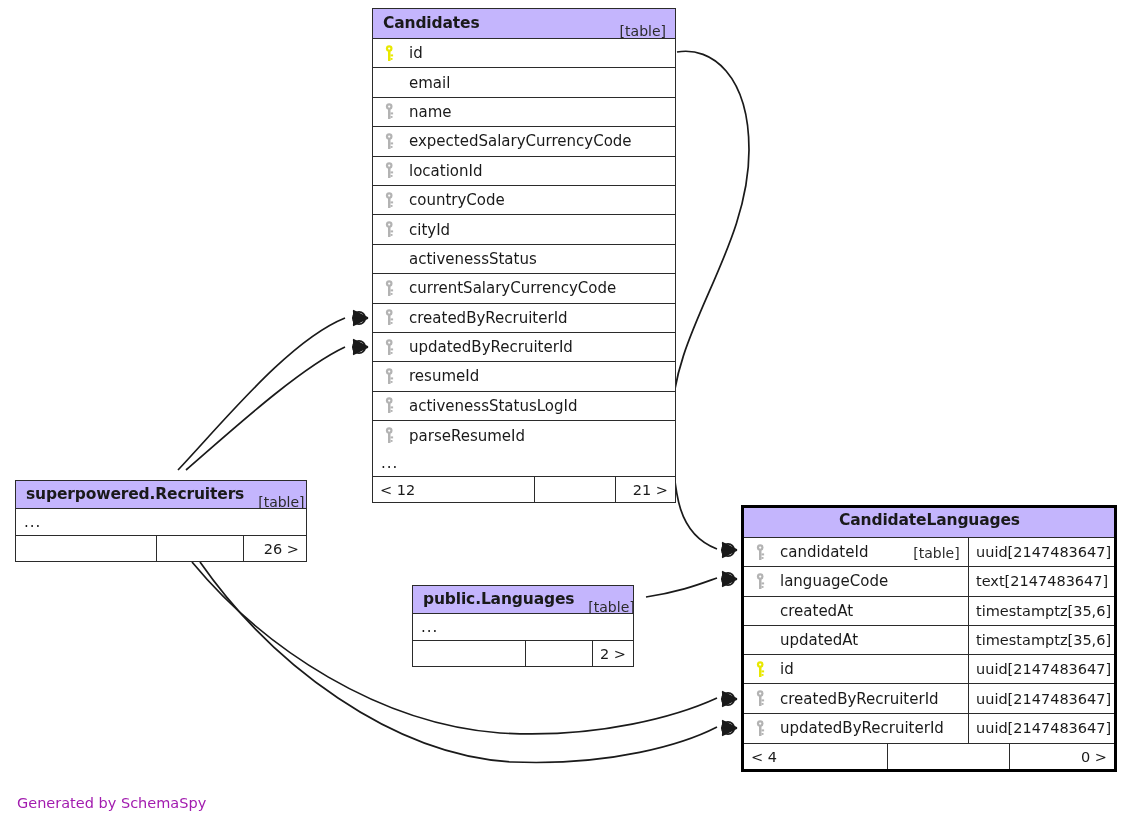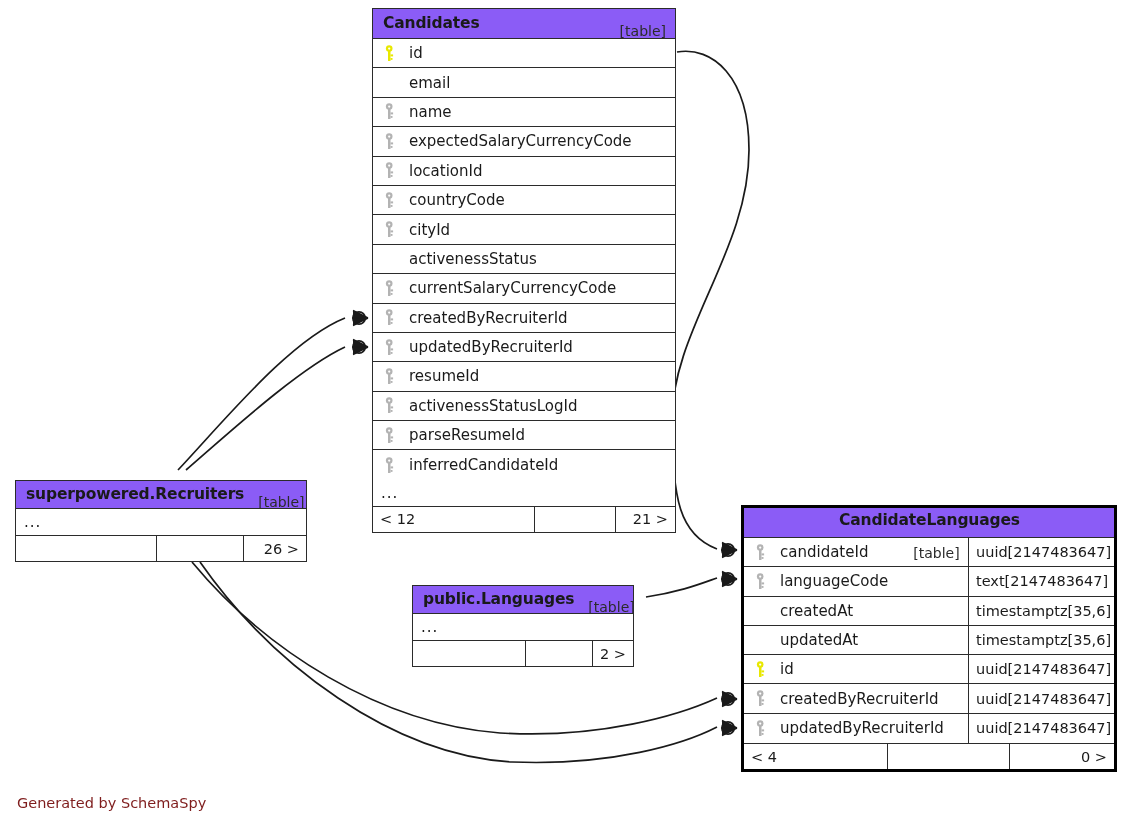--- a/index.html
+++ b/index.html
@@ -33,21 +33,21 @@
     box-sizing: border-box;
     z-index: 3;
   }
   .table-box.thick {
     border: 3px solid #000000;
   }
   .tbl-header {
     display: flex;
     align-items: center;
     justify-content: space-between;
-    background: #8b5cf6;
+    background: #c4b5fd;
     border-bottom: 1px solid #2b2b2b;
     padding: 3px 9px 4px 10px;
     box-sizing: border-box;
   }
   .tbl-title {
     font-weight: bold;
     font-size: 15.5px;
     letter-spacing: -0.15px;
     white-space: nowrap;
   }
@@ -168,21 +168,21 @@
   #tbl-candidatelanguages .footer-cell.left  { width: 126px; }
   #tbl-candidatelanguages .footer-cell.mid   { width: 105px; }
   #tbl-candidatelanguages .footer-cell.right { flex: 1 1 auto; }
   #tbl-candidatelanguages .footer-row { border-top: 1px solid #2b2b2b; }
 
   .footer-note {
     position: absolute;
     left: 17px;
     top: 795px;
     font-size: 14.5px;
-    color: #7f1d1d;
+    color: #a21caf;
     white-space: nowrap;
   }
 </style>
 </head>
 <body>
 
 <div id="canvas">
 
   <svg id="edges" viewBox="0 0 1135 824" xmlns="http://www.w3.org/2000/svg">
     <defs>
@@ -401,34 +401,20 @@
                 <circle cx="4.2" cy="3.6" r="3.3" fill="#b3b3b3"></circle>
                 <circle cx="4.2" cy="3.6" r="1.15" fill="#ffffff"></circle>
                 <rect x="3.0" y="5.4" width="2.5" height="10.6" fill="#b3b3b3"></rect>
                 <rect x="5.5" y="9.4" width="2.6" height="2.0" fill="#b3b3b3"></rect>
                 <rect x="5.5" y="13.0" width="2.0" height="1.9" fill="#b3b3b3"></rect>
               </svg>
             </span>
             <span class="col-name">parseResumeId</span>
           </div>
         </div>
-        <div class="row">
-          <div class="namecell">
-            <span class="keyslot">
-              <svg width="11" height="17" viewBox="0 0 11 17">
-                <circle cx="4.2" cy="3.6" r="3.3" fill="#b3b3b3"></circle>
-                <circle cx="4.2" cy="3.6" r="1.15" fill="#ffffff"></circle>
-                <rect x="3.0" y="5.4" width="2.5" height="10.6" fill="#b3b3b3"></rect>
-                <rect x="5.5" y="9.4" width="2.6" height="2.0" fill="#b3b3b3"></rect>
-                <rect x="5.5" y="13.0" width="2.0" height="1.9" fill="#b3b3b3"></rect>
-              </svg>
-            </span>
-            <span class="col-name">inferredCandidateId</span>
-          </div>
-        </div>
       </div>
     <div class="ellipsis-row">...</div>
     <div class="footer-row">
       <div class="footer-cell left">&lt; 12</div>
       <div class="footer-cell mid"></div>
       <div class="footer-cell right">21 &gt;</div>
     </div>
   </div>
 
   <div class="table-box" id="tbl-recruiters">

